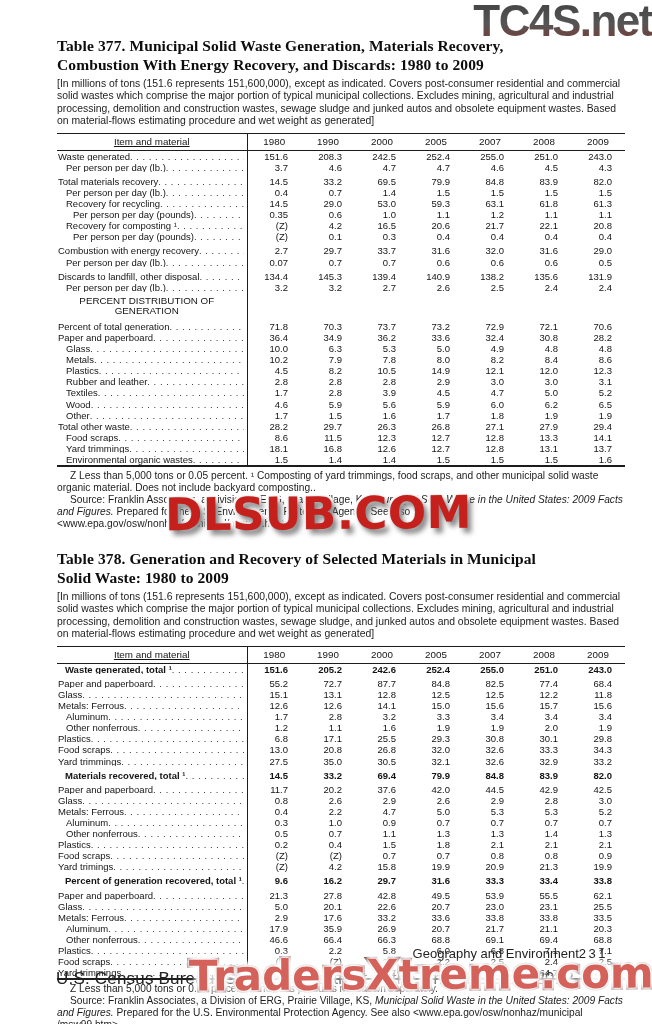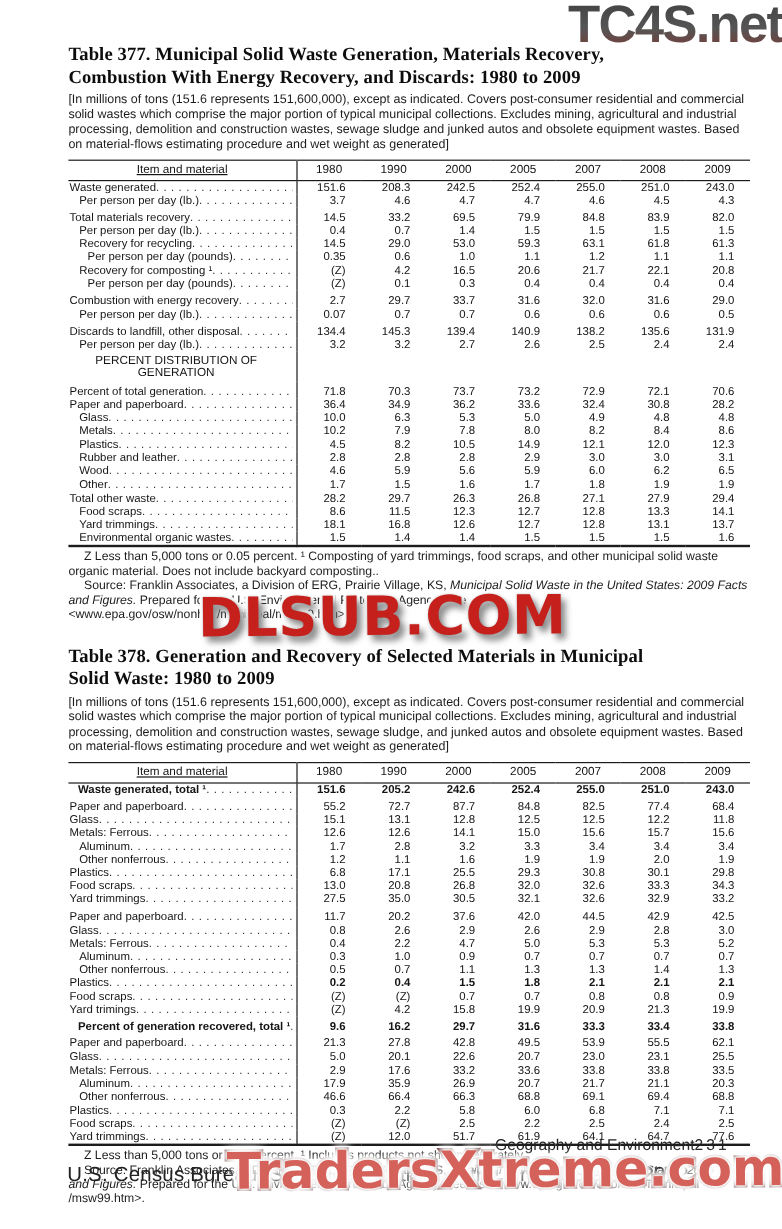--- a/index.html
+++ b/index.html
@@ -38,21 +38,21 @@
   .lbl { white-space:nowrap; }
   .dots { flex:1; overflow:hidden; white-space:nowrap; color:#2a2a2a; }
   .dots::before { content:". . . . . . . . . . . . . . . . . . . . . . . . . . . . . . . . . . . . . . . . . . . . . . . ."; letter-spacing:0.5px; }
   .ind-0 { padding-left:1px; }
   .ind-1 { padding-left:9px; }
   .ind-2 { padding-left:16px; }
   tr.sp td { padding-top:4px; }
   tr.bold-row .lbl { font-weight:700; }
   tr.bold-row .ind-0 { padding-left:8px; }
   tr.bold-row td.num { font-weight:700; }
-  tr.vb td.num { font-weight:700; }
+  tr.vb td.num { font-weight:400; }
   tr.section td.stub { text-align:center; padding:3px 10px 1px 0; font-size:9.8px; line-height:10.5px; }
 
   
   .footnote-block { margin-top:3px; }
   .footnote-block p {
     font-size:10.2px; line-height:12px; color:#1c1c1c; text-indent:13px;
   }
   .src-italic { font-style:italic; }
   .t378 { margin-top:20px; }
 
@@ -407,20 +407,35 @@
             <td class="num">2.8</td>
             <td class="num">2.8</td>
             <td class="num">2.9</td>
             <td class="num">3.0</td>
             <td class="num">3.0</td>
             <td class="num">3.1</td>
           </tr>
           <tr>
             <td class="stub">
               <div class="stubwrap">
+                <span class="lbl ind-1">Textiles</span>
+                <span class="dots"></span>
+              </div>
+            </td>
+            <td class="num">1.7</td>
+            <td class="num">2.8</td>
+            <td class="num">3.9</td>
+            <td class="num">4.5</td>
+            <td class="num">4.7</td>
+            <td class="num">5.0</td>
+            <td class="num">5.2</td>
+          </tr>
+          <tr>
+            <td class="stub">
+              <div class="stubwrap">
                 <span class="lbl ind-1">Wood</span>
                 <span class="dots"></span>
               </div>
             </td>
             <td class="num">4.6</td>
             <td class="num">5.9</td>
             <td class="num">5.6</td>
             <td class="num">5.9</td>
             <td class="num">6.0</td>
             <td class="num">6.2</td>
@@ -665,20 +680,35 @@
               </div>
             </td>
             <td class="num">27.5</td>
             <td class="num">35.0</td>
             <td class="num">30.5</td>
             <td class="num">32.1</td>
             <td class="num">32.6</td>
             <td class="num">32.9</td>
             <td class="num">33.2</td>
           </tr>
+          <tr class="sp bold-row">
+            <td class="stub">
+              <div class="stubwrap">
+                <span class="lbl ind-0">Materials recovered, total ¹</span>
+                <span class="dots"></span>
+              </div>
+            </td>
+            <td class="num">14.5</td>
+            <td class="num">33.2</td>
+            <td class="num">69.4</td>
+            <td class="num">79.9</td>
+            <td class="num">84.8</td>
+            <td class="num">83.9</td>
+            <td class="num">82.0</td>
+          </tr>
           <tr class="sp">
             <td class="stub">
               <div class="stubwrap">
                 <span class="lbl ind-0">Paper and paperboard</span>
                 <span class="dots"></span>
               </div>
             </td>
             <td class="num">11.7</td>
             <td class="num">20.2</td>
             <td class="num">37.6</td>

